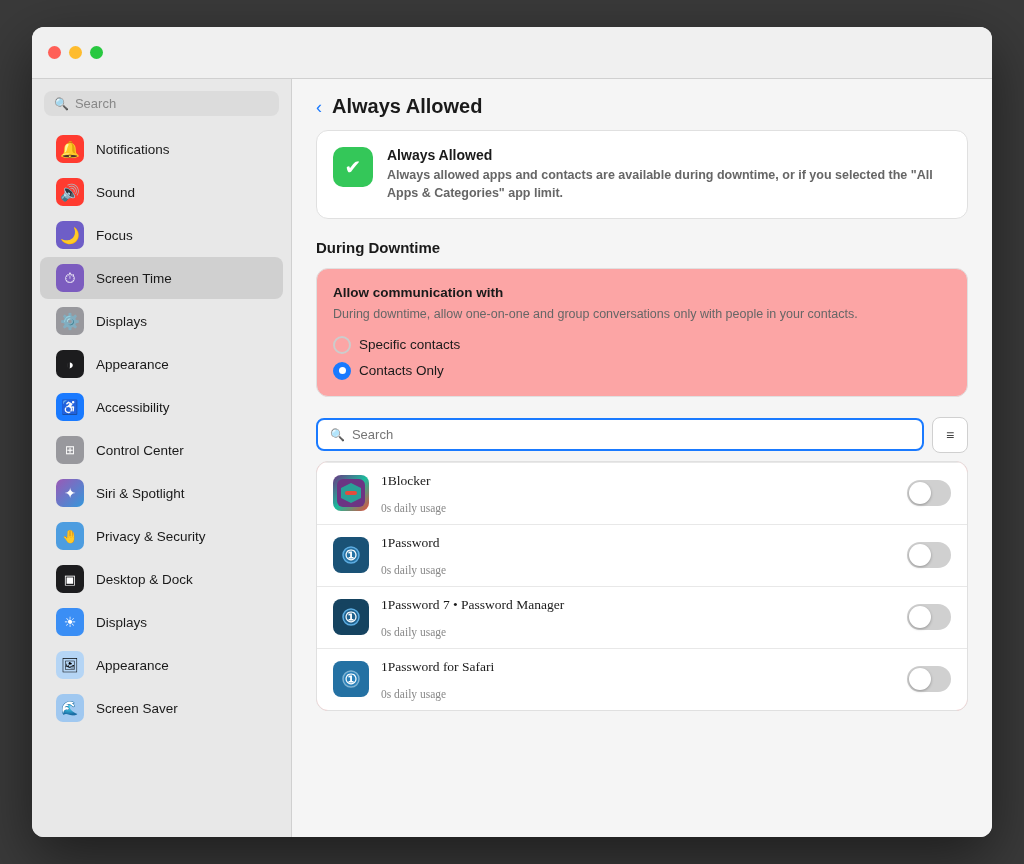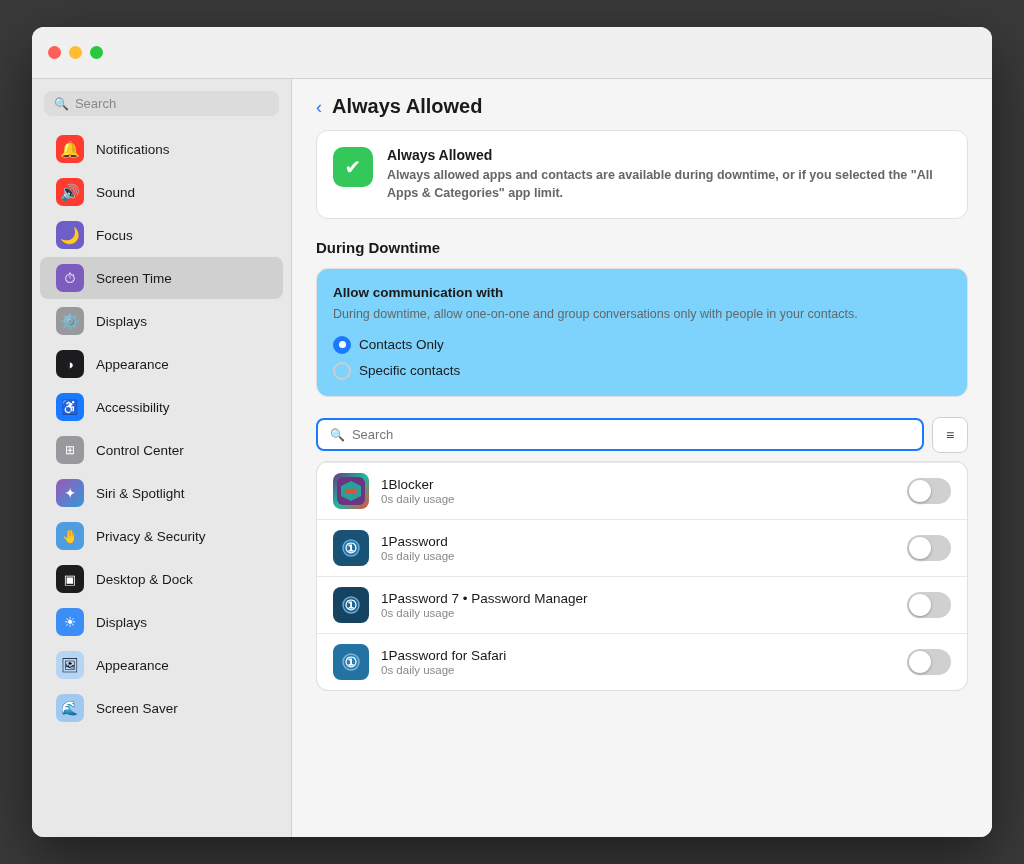--- a/index.html
+++ b/index.html
@@ -189,21 +189,21 @@
       line-height: 1.4;
       font-weight: bold;
     }
     .section-title {
       font-size: 15px;
       font-weight: 700;
       color: #1a1a1a;
       margin-bottom: 12px;
     }
     .card {
-      background: #7dd3fc;
+      background: #fca5a5;
       border-radius: 12px;
       border: 1px solid #e0e0e0;
       margin-bottom: 20px;
       overflow: hidden;
     }
     .card-section {
       padding: 16px;
     }
     .card-section h4 {
       font-size: 13.5px;
@@ -311,30 +311,31 @@
       border-radius: 8px;
       flex-shrink: 0;
       overflow: hidden;
       display: flex;
       align-items: center;
       justify-content: center;
       font-size: 20px;
     }
     .app-info {
       flex: 1;
+      font-family: Liberation Serif, serif;
     }
     .app-name {
       font-size: 13.5px;
       font-weight: 500;
       color: #1a1a1a;
     }
     .app-usage {
       font-size: 11.5px;
       color: #888;
-      margin-top: 1px;
+      margin-top: 13px;
     }
     .toggle {
       width: 44px;
       height: 26px;
       background: #d0d0d0;
       border-radius: 13px;
       position: relative;
       cursor: pointer;
       flex-shrink: 0;
     }
@@ -449,26 +450,26 @@
           </div>
         </div>
 
         <div class="section-title">During Downtime</div>
         <div class="card">
           <div class="card-section">
             <h4>Allow communication with</h4>
             <p>During downtime, allow one-on-one and group conversations only with people in your contacts.</p>
             <div class="radio-group">
               <div class="radio-item">
+                <div class="radio-circle"></div>
+                <span class="radio-label">Specific contacts</span>
+              </div>
+              <div class="radio-item">
                 <div class="radio-circle selected"></div>
                 <span class="radio-label">Contacts Only</span>
-              </div>
-              <div class="radio-item">
-                <div class="radio-circle"></div>
-                <span class="radio-label">Specific contacts</span>
               </div>
             </div>
           </div>
         </div>
 
         <div class="allowed-apps-section">
           <div class="search-row">
             <div class="app-search-box">
               <span style="color:#888; font-size:12px;">🔍</span>
               <input type="text" placeholder="Search" style="">

